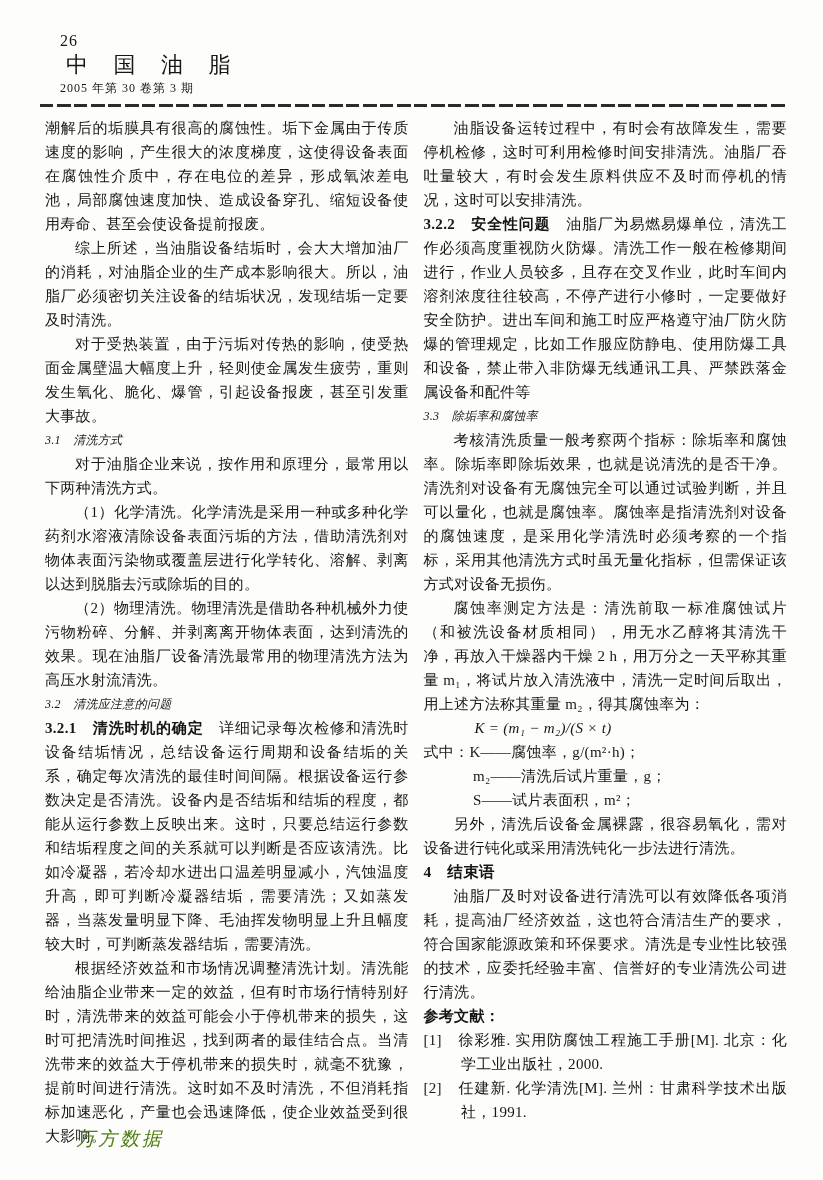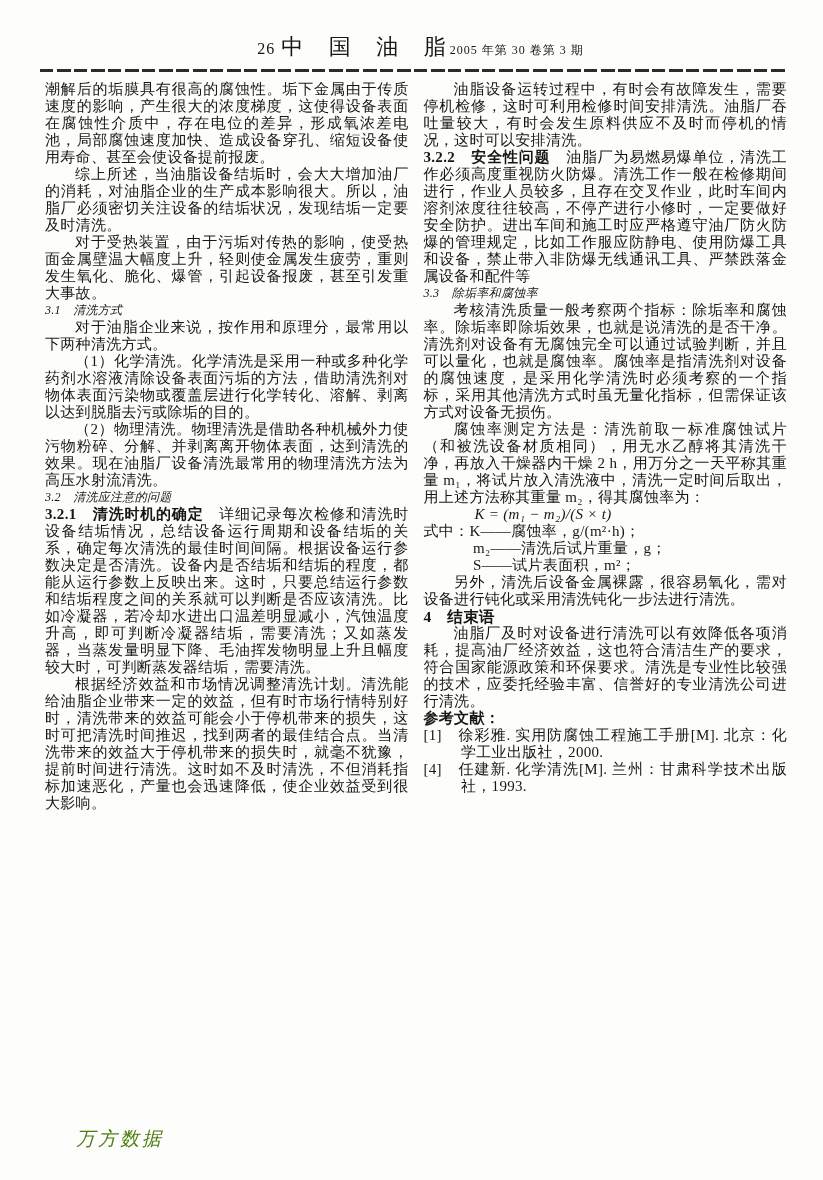--- a/index.html
+++ b/index.html
@@ -10,41 +10,42 @@
   }
   .page{
     position:relative;
     width:823px;height:1180px;
     background:#fdfdfb;
     color:#161616;
     overflow:hidden;
   }
   
   .hdr{
-    display:flex;justify-content:center;align-items:baseline;
+    display:flex;justify-content:space-between;align-items:baseline;
     padding:32px 42px 0 60px;
     font-size:16px;
+    flex-direction:column;
   }
   .hdr .pageno{font-size:16px;letter-spacing:1px;}
   .hdr .jtitle{letter-spacing:10px;font-size:22px;transform:translateX(6px);}
   .hdr .issue{font-size:12px;letter-spacing:1px;}
   .rule{
     margin:7px 36px 0 40px;
     height:3px;
     background:repeating-linear-gradient(90deg,#2b2b2b 0 13px,transparent 13px 17px,#2b2b2b 17px 31px,transparent 31px 34px);
   }
   
   .cols{
     display:flex;gap:15px;
     padding:9px 36px 0 45px;
   }
   .col{
     width:364px;
     font-size:15px;
-    line-height:17px;
+    line-height:24px;
     text-align:justify;
     letter-spacing:0.3px;
   }
   .col p{margin:0;}
   .indent{text-indent:2em;}
   .sec-head{font-weight:bold;font-size:15.5px;margin:1px 0;}
   .sub-head{font-style:italic;font-size:12px;margin:1px 0;}
   .runin{font-weight:bold;}
   .formula{padding-left:3.4em;font-style:italic;margin:1px 0;}
   .where-rest{padding-left:3.3em;}
@@ -92,20 +93,20 @@
       <p class="indent">腐蚀率测定方法是：清洗前取一标准腐蚀试片（和被洗设备材质相同），用无水乙醇将其清洗干净，再放入干燥器内干燥 2 h，用万分之一天平称其重量 m₁，将试片放入清洗液中，清洗一定时间后取出，用上述方法称其重量 m₂，得其腐蚀率为：</p>
       <p class="formula">K = (m₁ − m₂)/(S × t)</p>
       <p>式中：K——腐蚀率，g/(m²·h)；</p>
       <p class="where-rest">m₂——清洗后试片重量，g；</p>
       <p class="where-rest">S——试片表面积，m²；</p>
       <p class="indent">另外，清洗后设备金属裸露，很容易氧化，需对设备进行钝化或采用清洗钝化一步法进行清洗。</p>
       <p class="sec-head">4　结束语</p>
       <p class="indent">油脂厂及时对设备进行清洗可以有效降低各项消耗，提高油厂经济效益，这也符合清洁生产的要求，符合国家能源政策和环保要求。清洗是专业性比较强的技术，应委托经验丰富、信誉好的专业清洗公司进行清洗。</p>
       <p class="ref-head">参考文献：</p>
       <p class="ref">[1]　徐彩雅. 实用防腐蚀工程施工手册[M]. 北京：化学工业出版社，2000.</p>
-      <p class="ref">[4]　任建新. 化学清洗[M]. 兰州：甘肃科学技术出版社，1993.</p>
+      <p class="ref">[2]　任建新. 化学清洗[M]. 兰州：甘肃科学技术出版社，1991.</p>
     </section>
 
   </main>
 
   <div class="watermark">万方数据</div>
 
 </div>
 
 </body></html>

